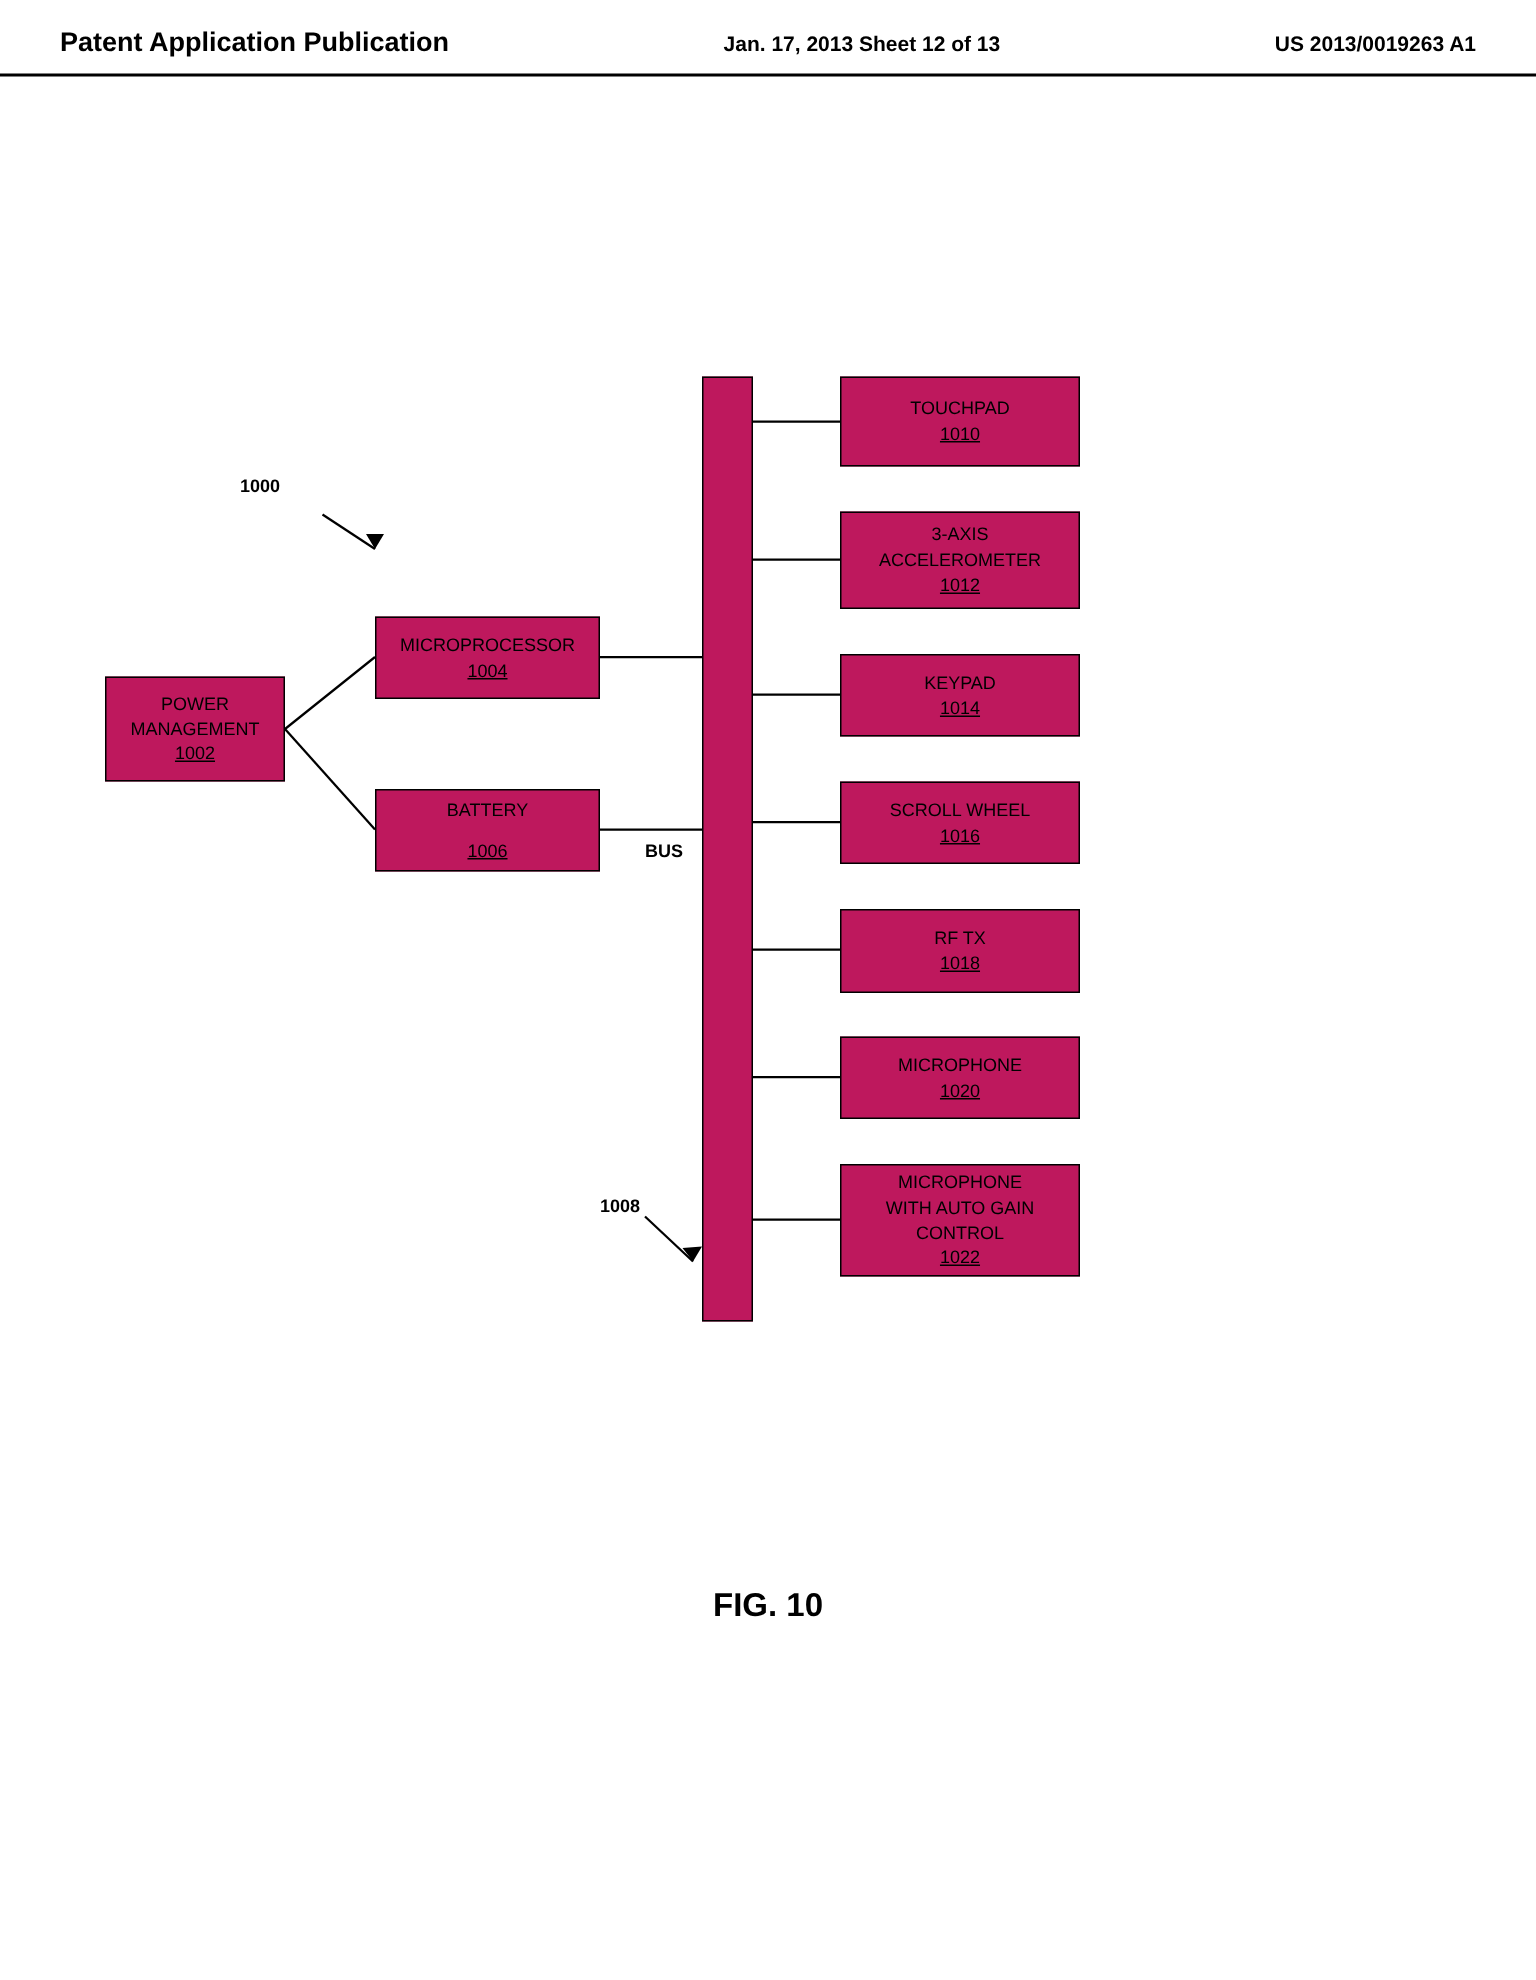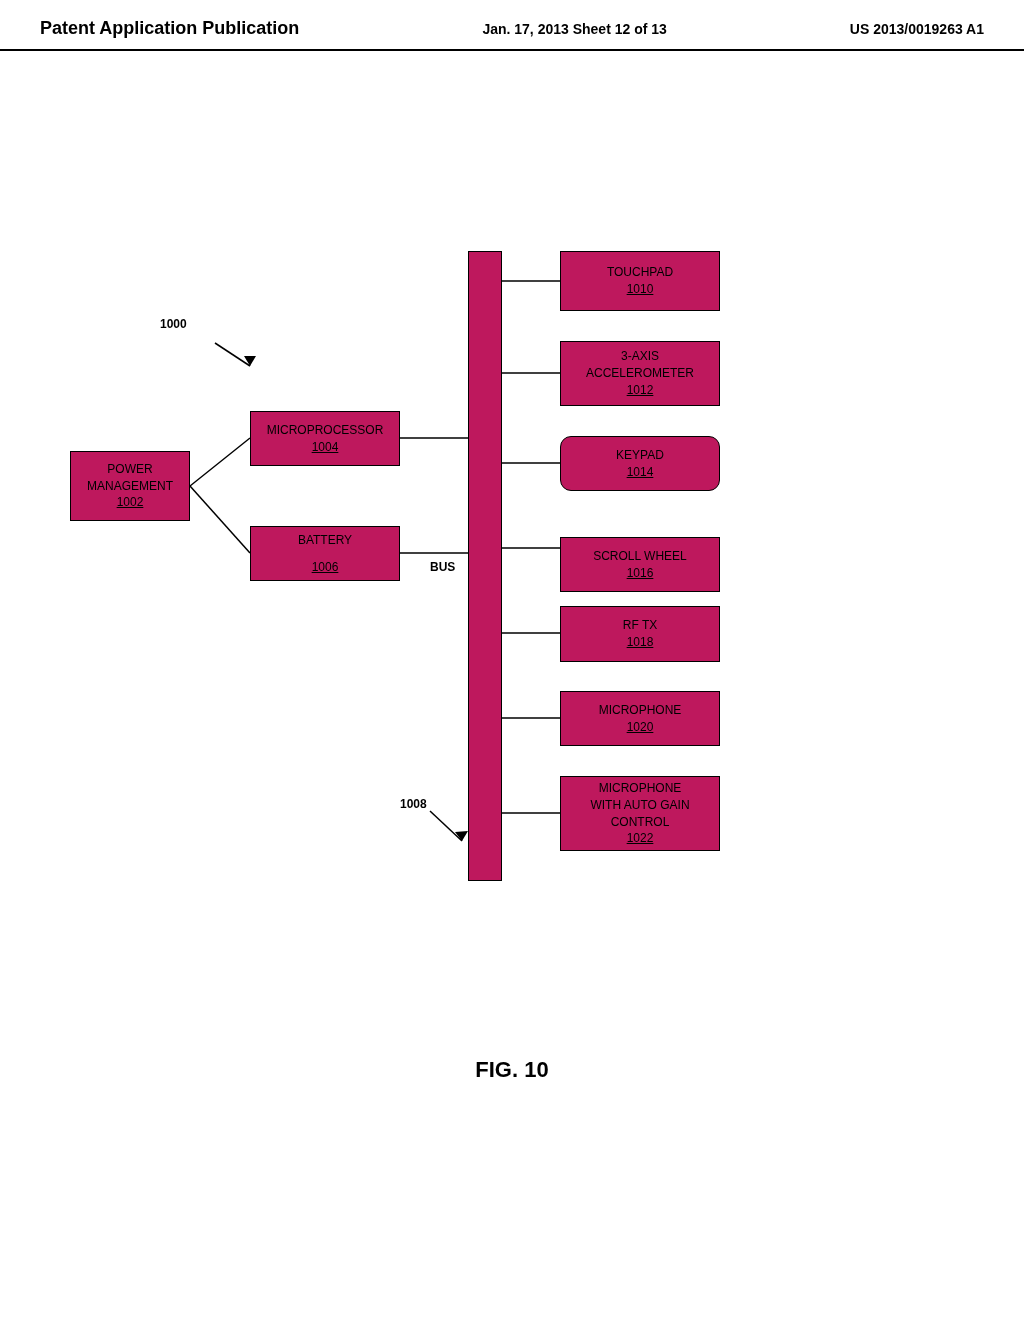--- a/index.html
+++ b/index.html
@@ -155,26 +155,26 @@
   <div class="box" style="left:560px; top:170px; width:160px; height:60px;">
     <span>TOUCHPAD</span>
     <span class="box-num">1010</span>
   </div>
 
   <div class="box" style="left:560px; top:260px; width:160px; height:65px;">
     <span>3-AXIS<br>ACCELEROMETER</span>
     <span class="box-num">1012</span>
   </div>
 
-  <div class="box" style="left:560px; top:355px; width:160px; height:55px;border-radius:11px;">
+  <div class="box" style="left:560px; top:355px; width:160px; height:55px;">
     <span>KEYPAD</span>
     <span class="box-num">1014</span>
   </div>
 
-  <div class="box" style="left:560px; top:440px; width:160px; height:55px;margin-top:16px;">
+  <div class="box" style="left:560px; top:440px; width:160px; height:55px;">
     <span>SCROLL WHEEL</span>
     <span class="box-num">1016</span>
   </div>
 
   <div class="box" style="left:560px; top:525px; width:160px; height:56px;">
     <span>RF TX</span>
     <span class="box-num">1018</span>
   </div>
 
   <div class="box" style="left:560px; top:610px; width:160px; height:55px;">

